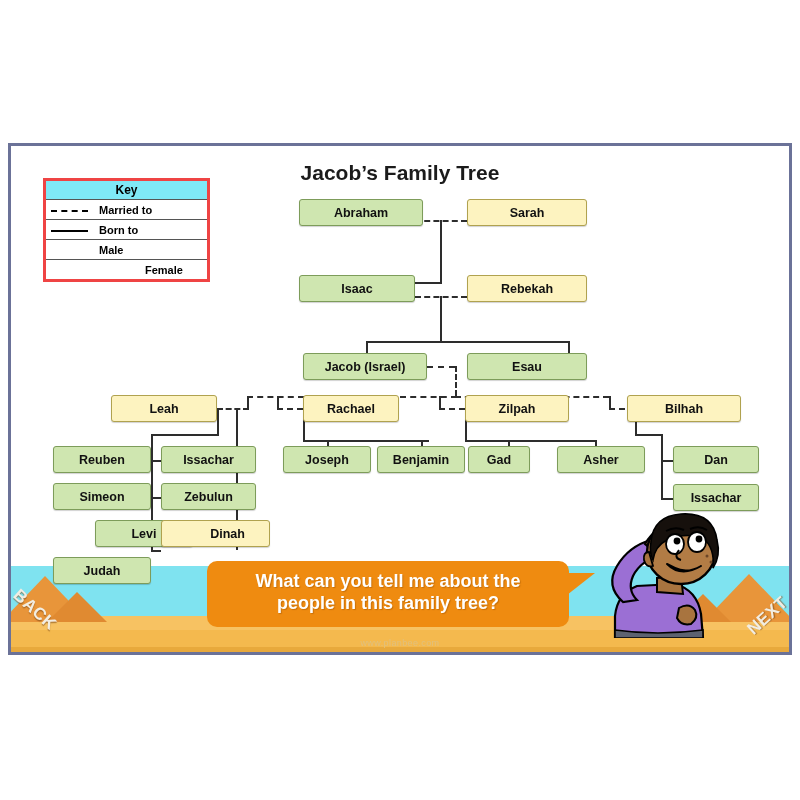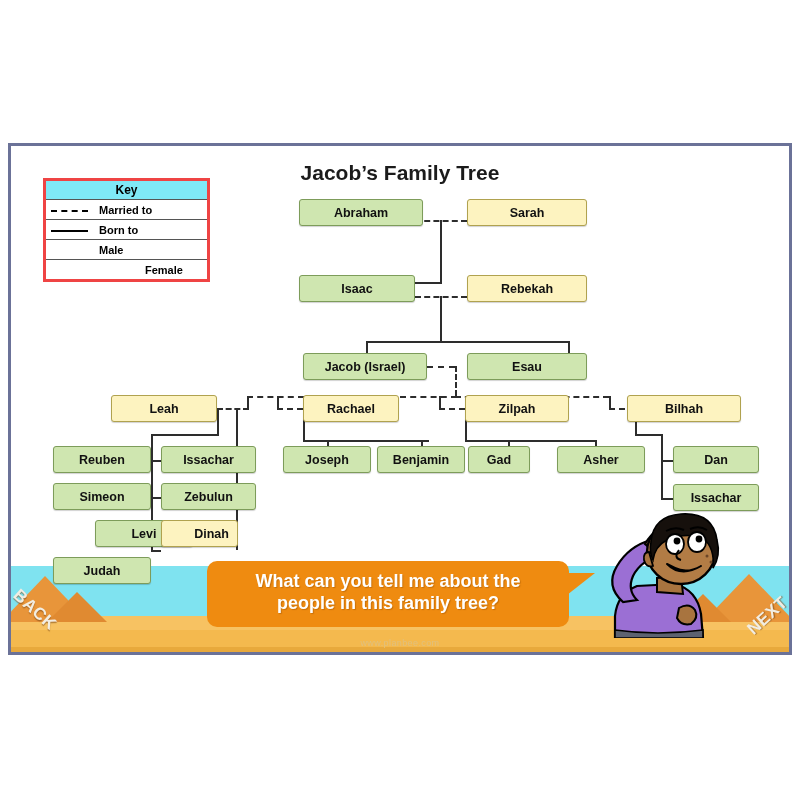--- a/index.html
+++ b/index.html
@@ -372,21 +372,21 @@
     <div class="node female" style="left:454px; top:249px; width:104px;">Zilpah</div>
     <div class="node female" style="left:616px; top:249px; width:114px;">Bilhah</div>
 
     <div class="node male" style="left:42px;  top:300px; width:98px;">Reuben</div>
     <div class="node male" style="left:42px;  top:337px; width:98px;">Simeon</div>
     <div class="node male" style="left:42px;  top:374px; width:98px;margin-left:42px;">Levi</div>
     <div class="node male" style="left:42px;  top:411px; width:98px;">Judah</div>
 
     <div class="node male" style="left:150px; top:300px; width:95px;">Issachar</div>
     <div class="node male" style="left:150px; top:337px; width:95px;">Zebulun</div>
-    <div class="node female" style="left:150px; top:374px; width:77px;padding-left:24px;">Dinah</div>
+    <div class="node female" style="left:150px; top:374px; width:109px;padding-left:24px;">Dinah</div>
 
     <div class="node male" style="left:272px; top:300px; width:88px;">Joseph</div>
     <div class="node male" style="left:366px; top:300px; width:88px;">Benjamin</div>
 
     <div class="node male" style="left:457px; top:300px; width:62px;">Gad</div>
     <div class="node male" style="left:546px; top:300px; width:88px;">Asher</div>
 
     <div class="node male" style="left:662px; top:300px; width:86px;">Dan</div>
     <div class="node male" style="left:662px; top:338px; width:86px;">Issachar</div>
 

